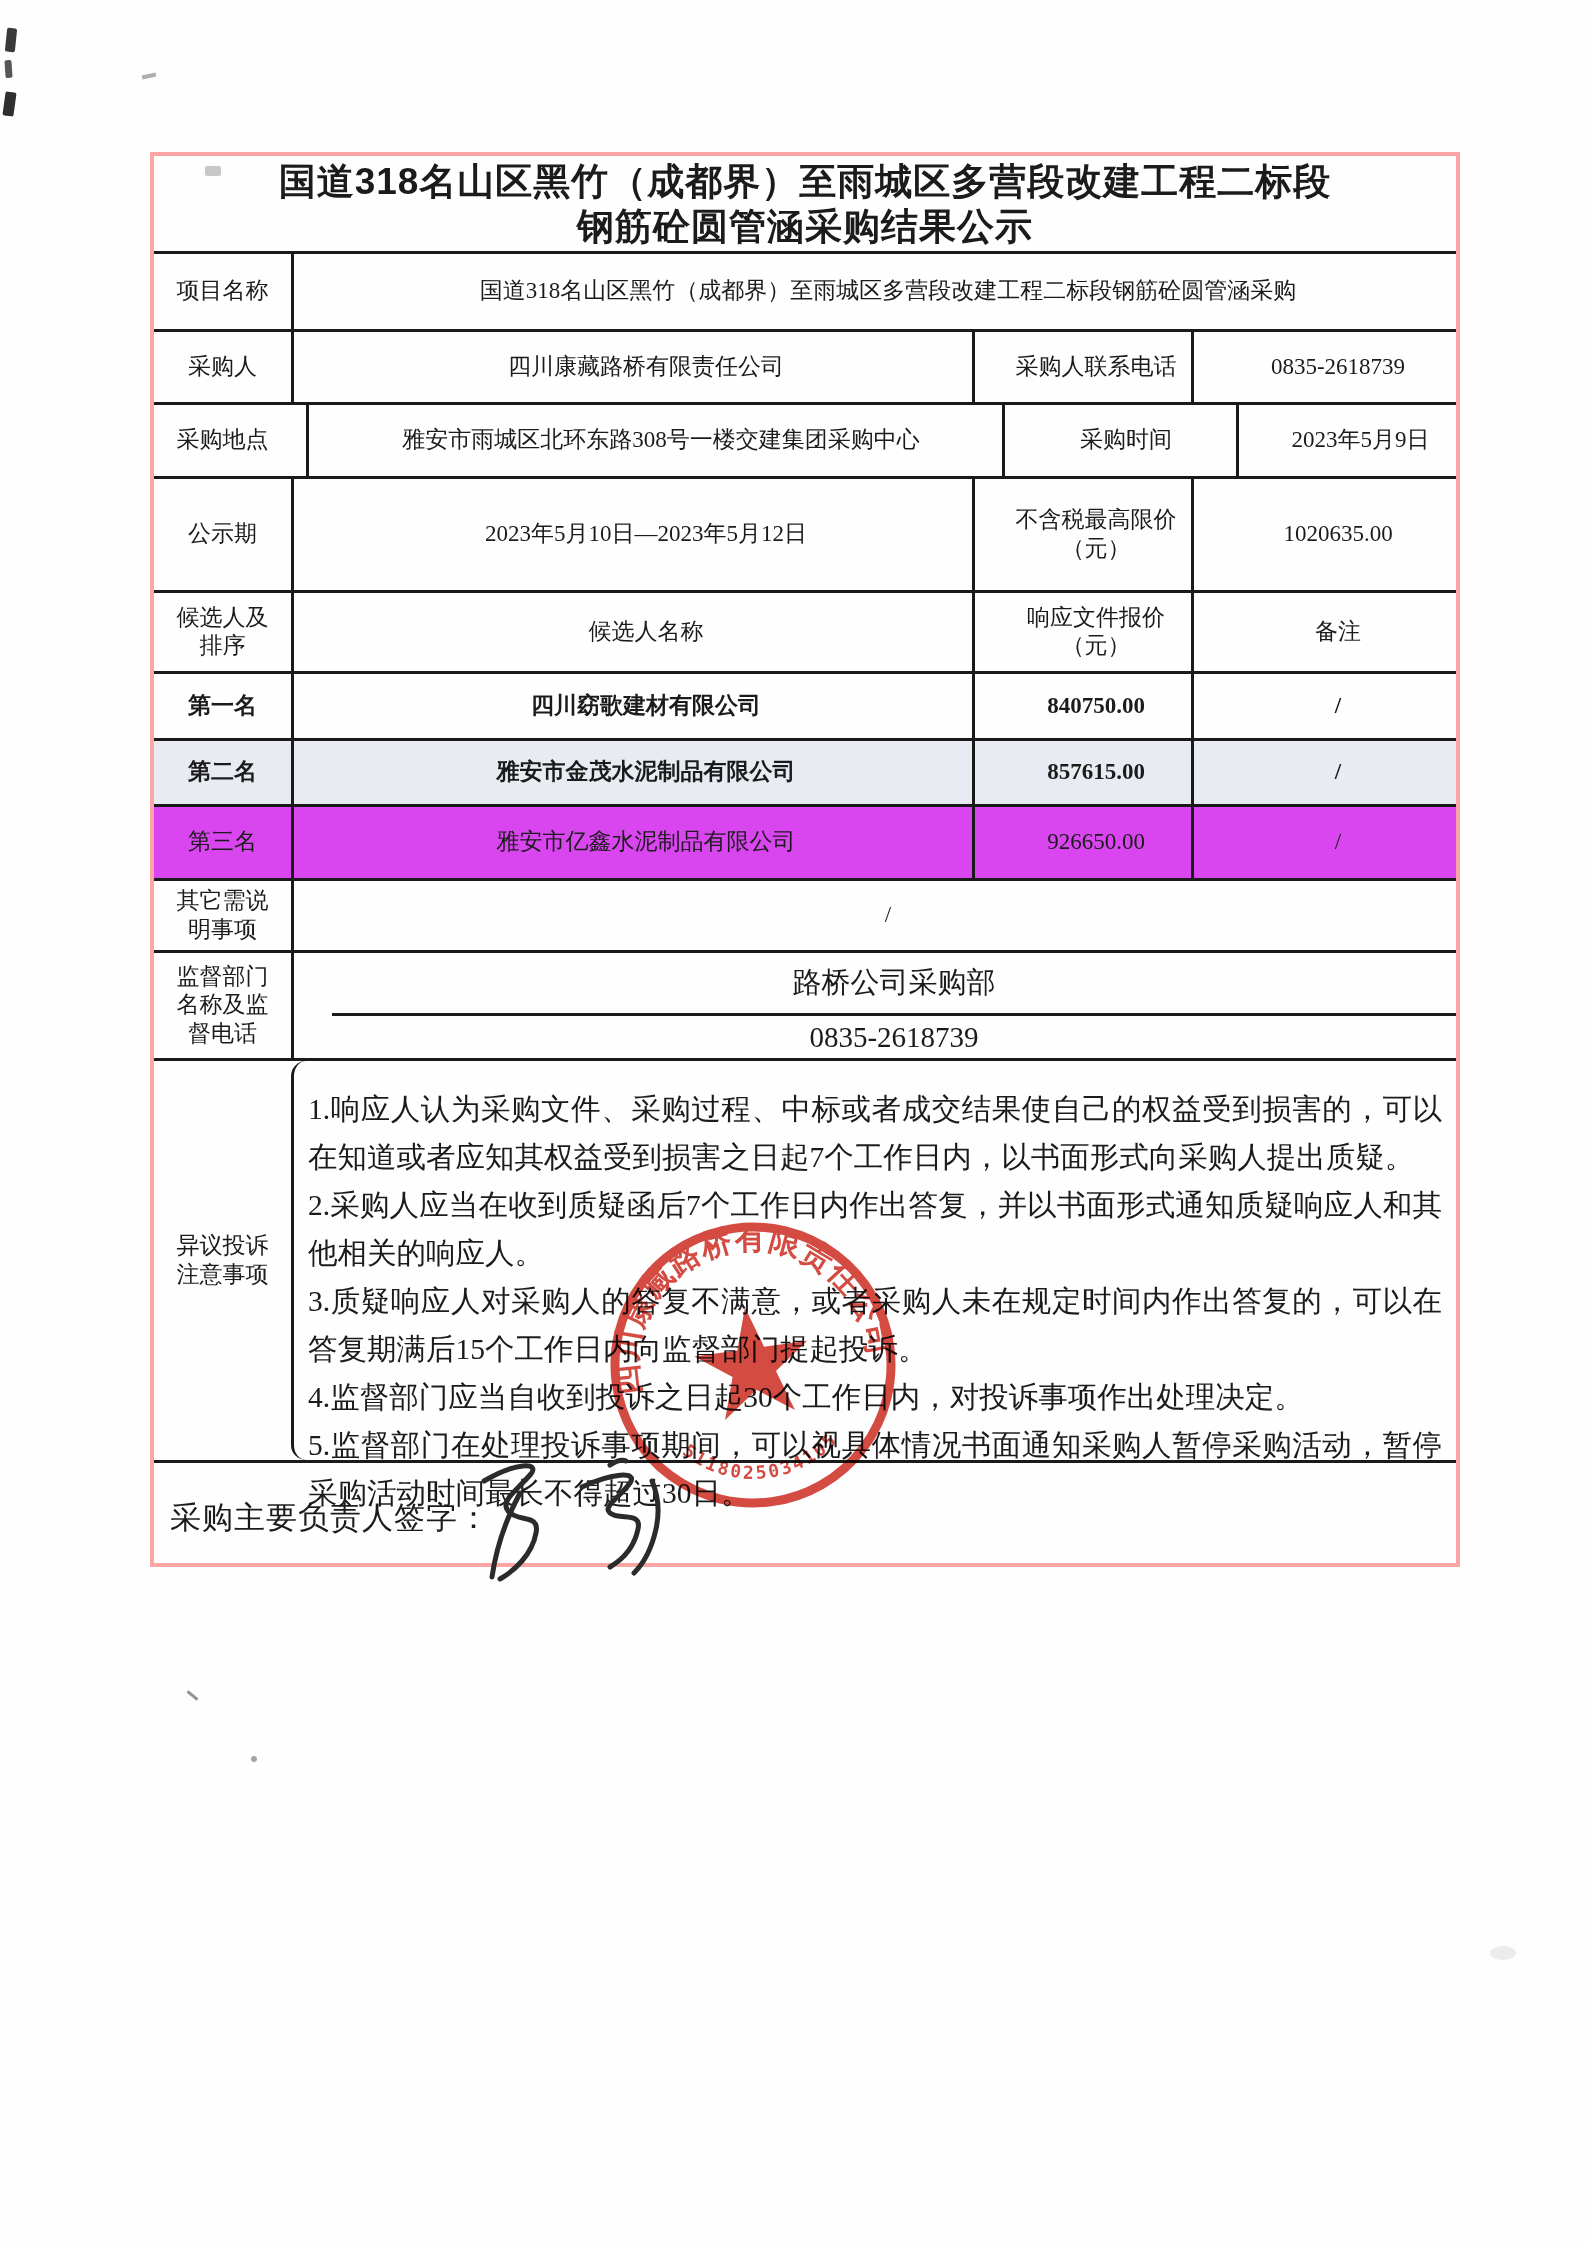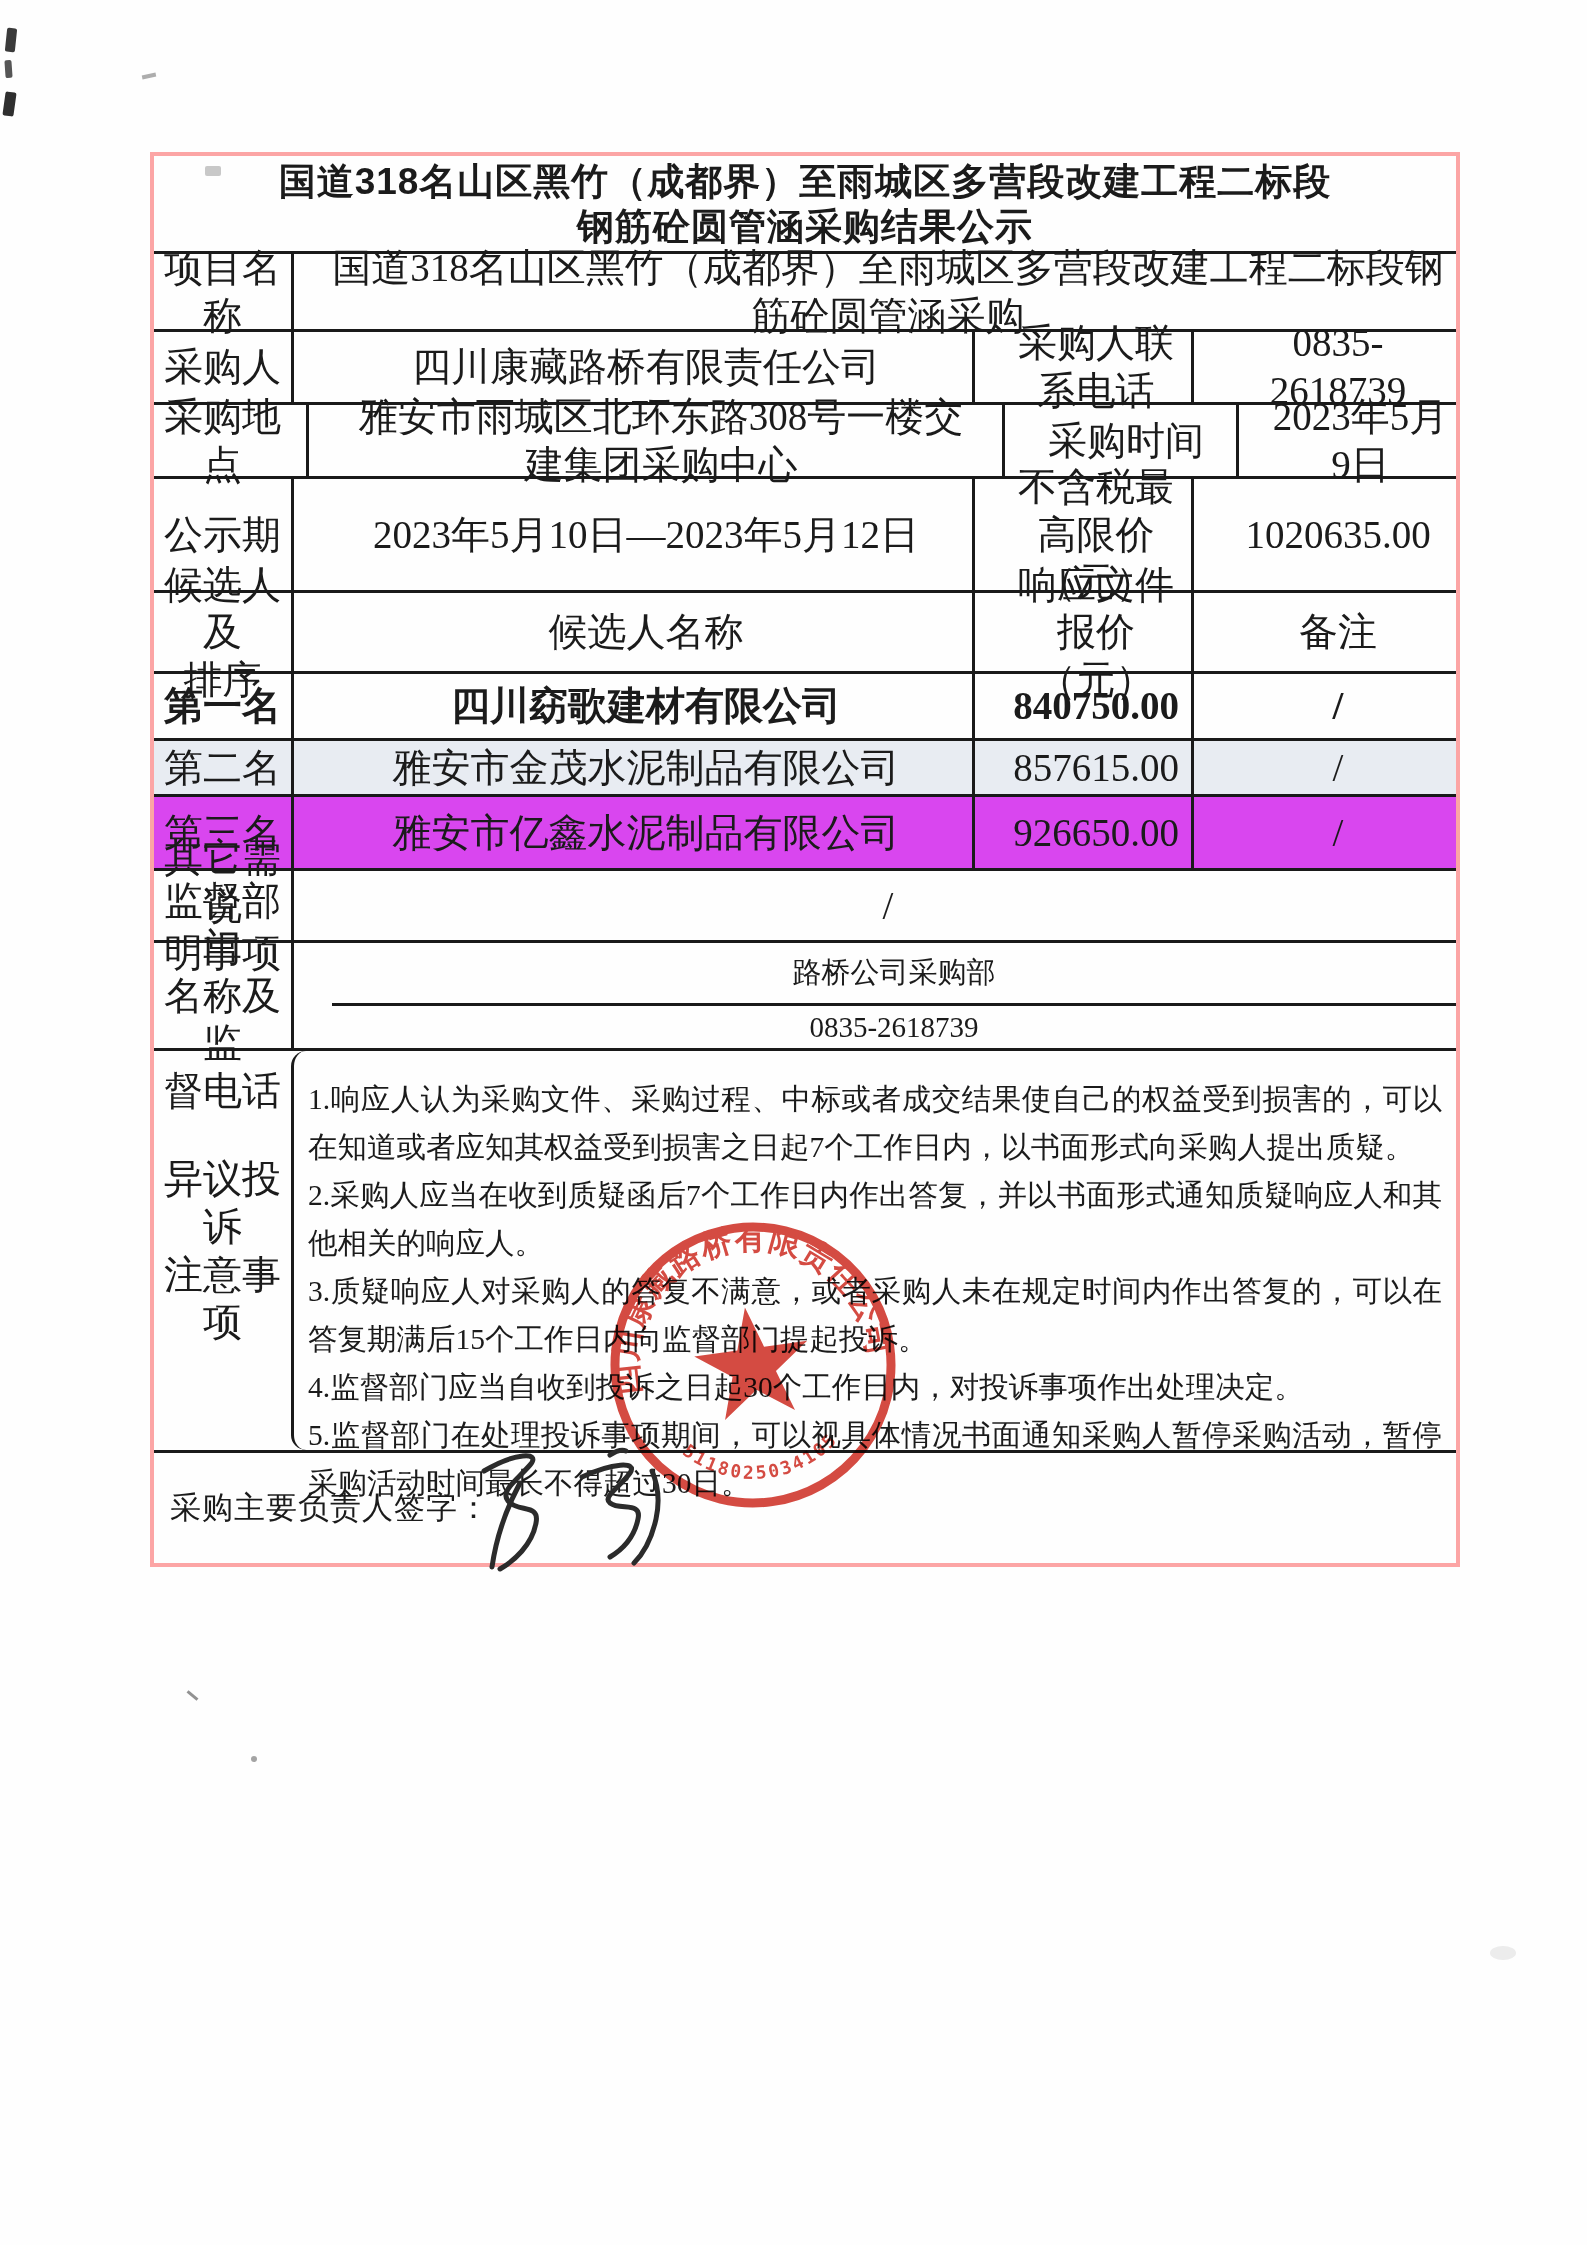--- a/index.html
+++ b/index.html
@@ -29,39 +29,39 @@
     border:4px solid #fca5a5;
     box-sizing:border-box;
     display:flex;flex-direction:column;
   }
   .row{display:flex;box-sizing:border-box;flex:0 0 auto;}
   .row + .row{border-top:3px solid #1a1a1a;}
   .cell{
     display:flex;align-items:center;justify-content:center;
     box-sizing:border-box;
     text-align:center;
-    font-size:39px;line-height:1.22;
+    font-size:23px;line-height:1.22;
     white-space:pre-line;
     padding:2px 6px;
   }
   .cell + .cell{border-left:3px solid #1a1a1a;padding-left:32px;}
   .c1{flex:0 0 137px;}
   .c2{flex:0 0 681px;}
   .c3{flex:0 0 219px;}
   .c4{flex:1 1 auto;}
   .span234{flex:1 1 auto;}
 
   .h-title{height:95px;}
   .h-project{height:78px;}
   .h-purchaser{height:73px;}
   .h-location{height:74px;gap:15px;}
   .h-publicity{height:114px;}
   .h-header{height:81px;}
   .h-cand1{height:67px;font-weight:bold;}
-  .h-cand2{height:56px;background:#e8ecf2;}
+  .h-cand2{height:66px;background:#e8ecf2;font-weight:bold;}
   .h-cand3{height:74px;background:#d946ef;}
   .h-other{height:72px;}
   .h-superv{height:108px;}
   .h-objection{height:402px;}
   .h-sign{height:112px;}
 
   .title-cell{
     flex:1 1 auto;
     display:flex;flex-direction:column;align-items:center;justify-content:center;
     font-weight:700;font-size:37px;line-height:45px;letter-spacing:1px;

